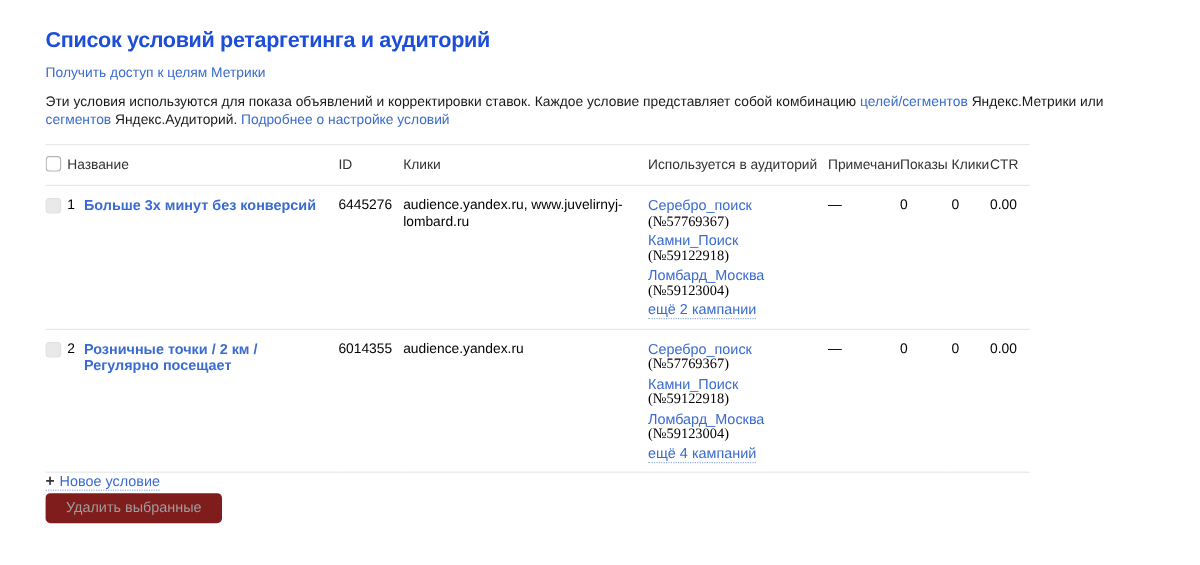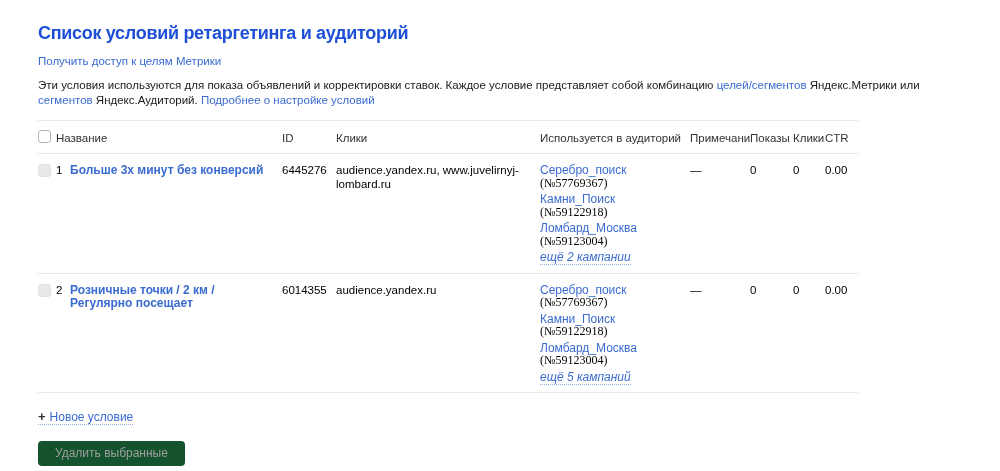--- a/index.html
+++ b/index.html
@@ -50,35 +50,35 @@
   .cb-row  { background:#e9e9e9; border:1px solid #e1e1e1; }
 
   .name-wrap { display:flex; }
   .rownum { width:14px; flex:0 0 14px; color:#000; font-size:11.5px; }
   .name-lnk { flex:1; line-height:13.5px;font-weight:bold; }
 
   .cell-id, .cell-site { font-size:11.5px; color:#000; line-height:13.5px; }
   .cell-site { word-wrap:break-word; }
 
   .camp { font-size:12px; line-height:12.5px; margin-bottom:4px; }
-  .camp:last-child { margin-bottom:0;font-style:italic; }
+  .camp:last-child { margin-bottom:0; }
   .camp-num { color:#000;font-family:Liberation Serif, serif; }
   .dotted { border-bottom:1px dotted rgba(58,107,208,.55); padding-bottom:0px; }
 
   .cell-num { font-size:11.5px; color:#000; }
 
   .new-cond {
-    margin-top:17px; font-size:12px; display:inline-block;
+    font-size:12px; display:inline-block;
     border-bottom:1px dotted rgba(58,107,208,.55); line-height:14px;
   }
   .plus { color:#333; font-weight:bold; margin-right:4px; font-size:13px; }
 
   .delete-btn {
-    display:inline-block; margin-top:16px;
-    background:#14532d; color:#9d9d9d; border:none; border-radius:4px;
+    display:inline-block; margin-top:2px;
+    background:#7f1d1d; color:#9d9d9d; border:none; border-radius:4px;
     font-family:inherit; font-size:12px; padding:6px 17px 7px; line-height:12px;
     cursor:default;
   }
 </style>
 </head>
 <body>
 
 
 
 <h1 class="page-title">Список условий ретаргетинга и аудиторий</h1>
@@ -144,21 +144,21 @@
             <span class="rownum">2</span>
             <a class="name-lnk">Розничные точки / 2 км / Регулярно посещает</a>
           </div>
         </td>
         <td class="cell-id">6014355</td>
         <td class="cell-site">audience.yandex.ru</td>
         <td>
           <div class="camp"><a class="campaign-lnk">Серебро_поиск</a><br><span class="camp-num">(№57769367)</span></div>
           <div class="camp"><a class="campaign-lnk">Камни_Поиск</a> <span class="camp-num">(№59122918)</span></div>
           <div class="camp"><a class="campaign-lnk">Ломбард_Москва</a><br><span class="camp-num">(№59123004)</span></div>
-          <div class="camp"><a class="dotted">ещё 5 кампаний</a></div>
+          <div class="camp"><a class="dotted">ещё 4 кампаний</a></div>
         </td>
         <td class="cell-num">—</td>
         <td class="cell-num">0</td>
         <td class="cell-num">0</td>
         <td class="cell-num">0.00</td>
       </tr>
     </tbody>
 </table>
 
 <div>

